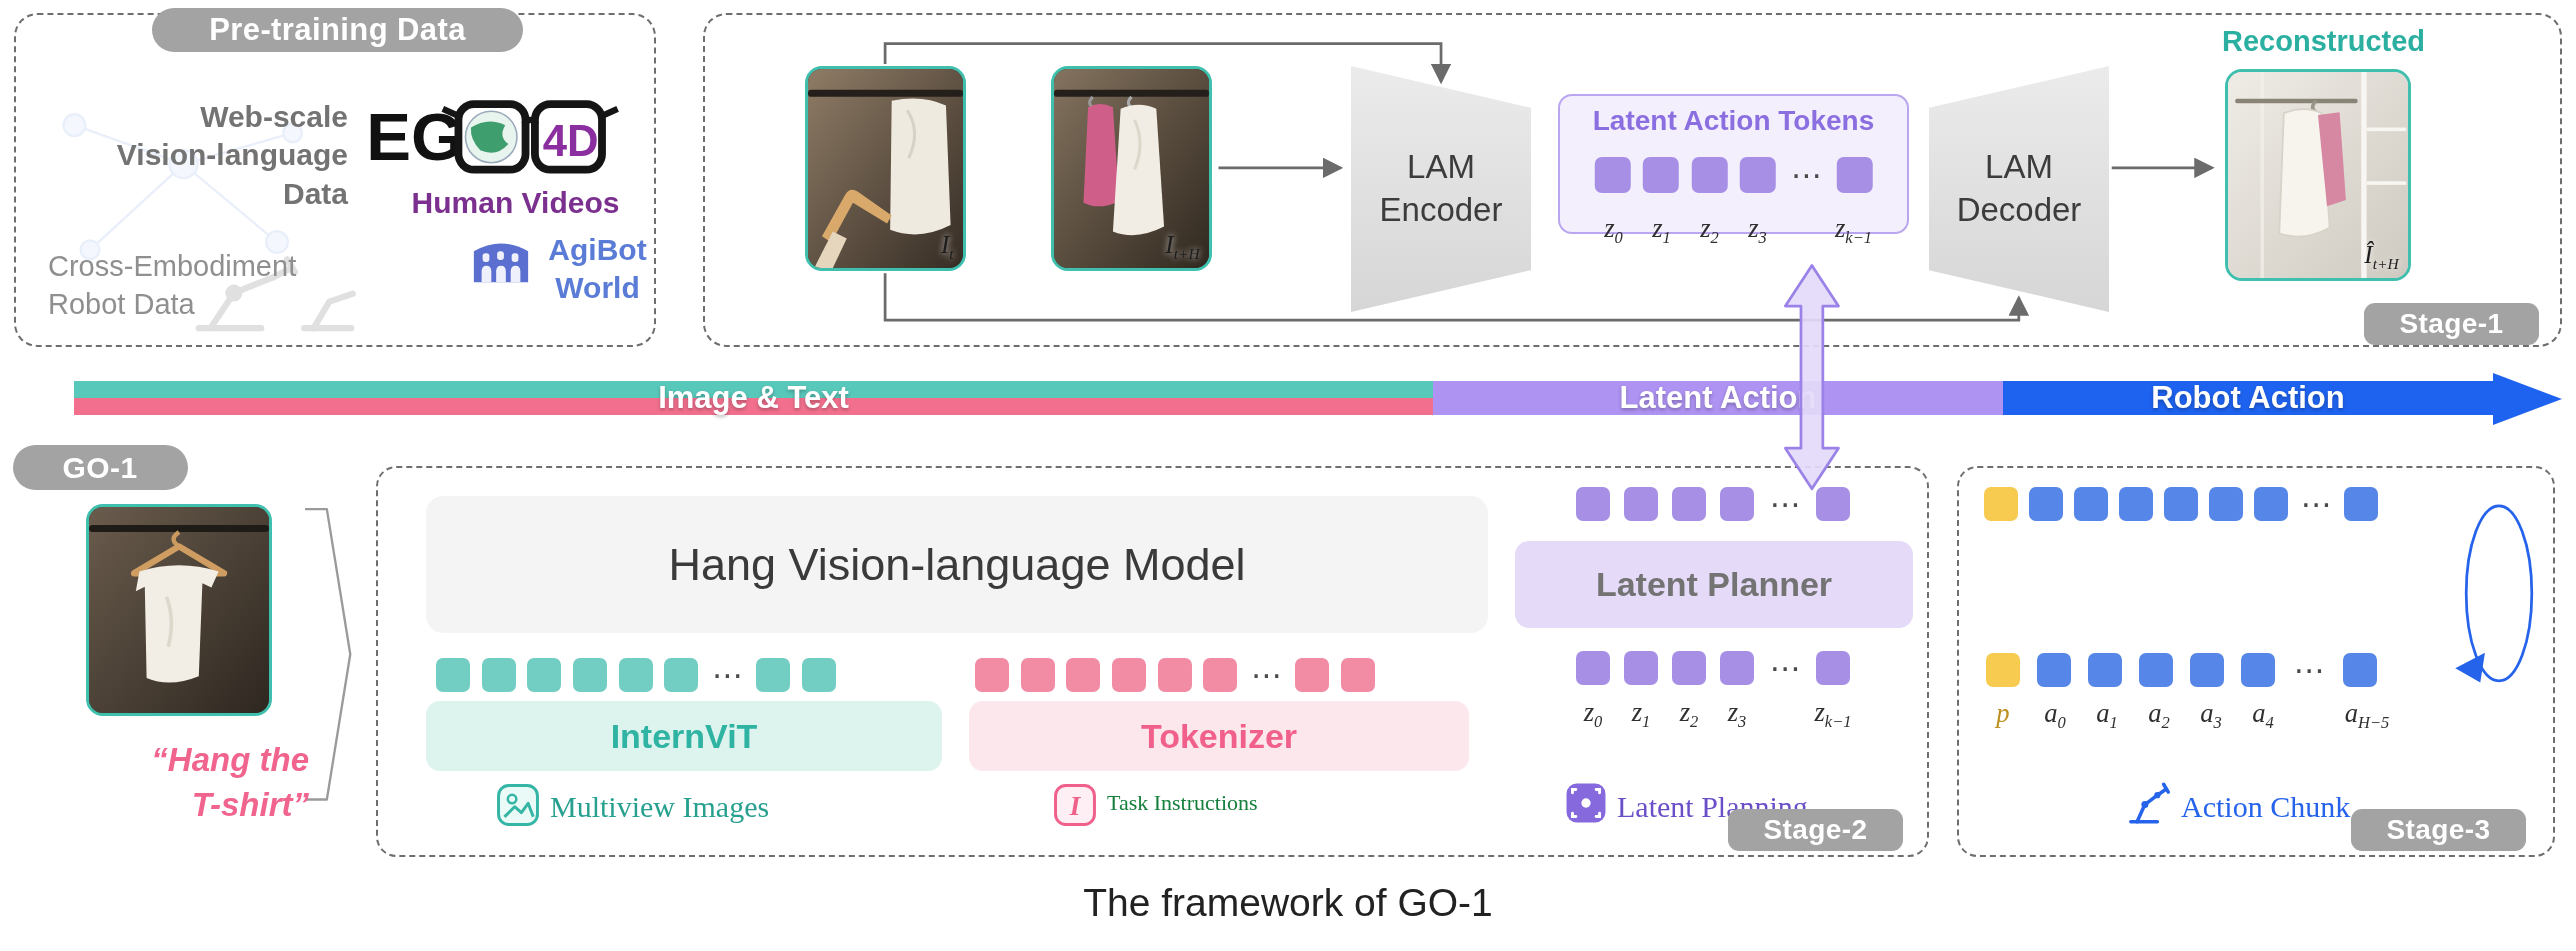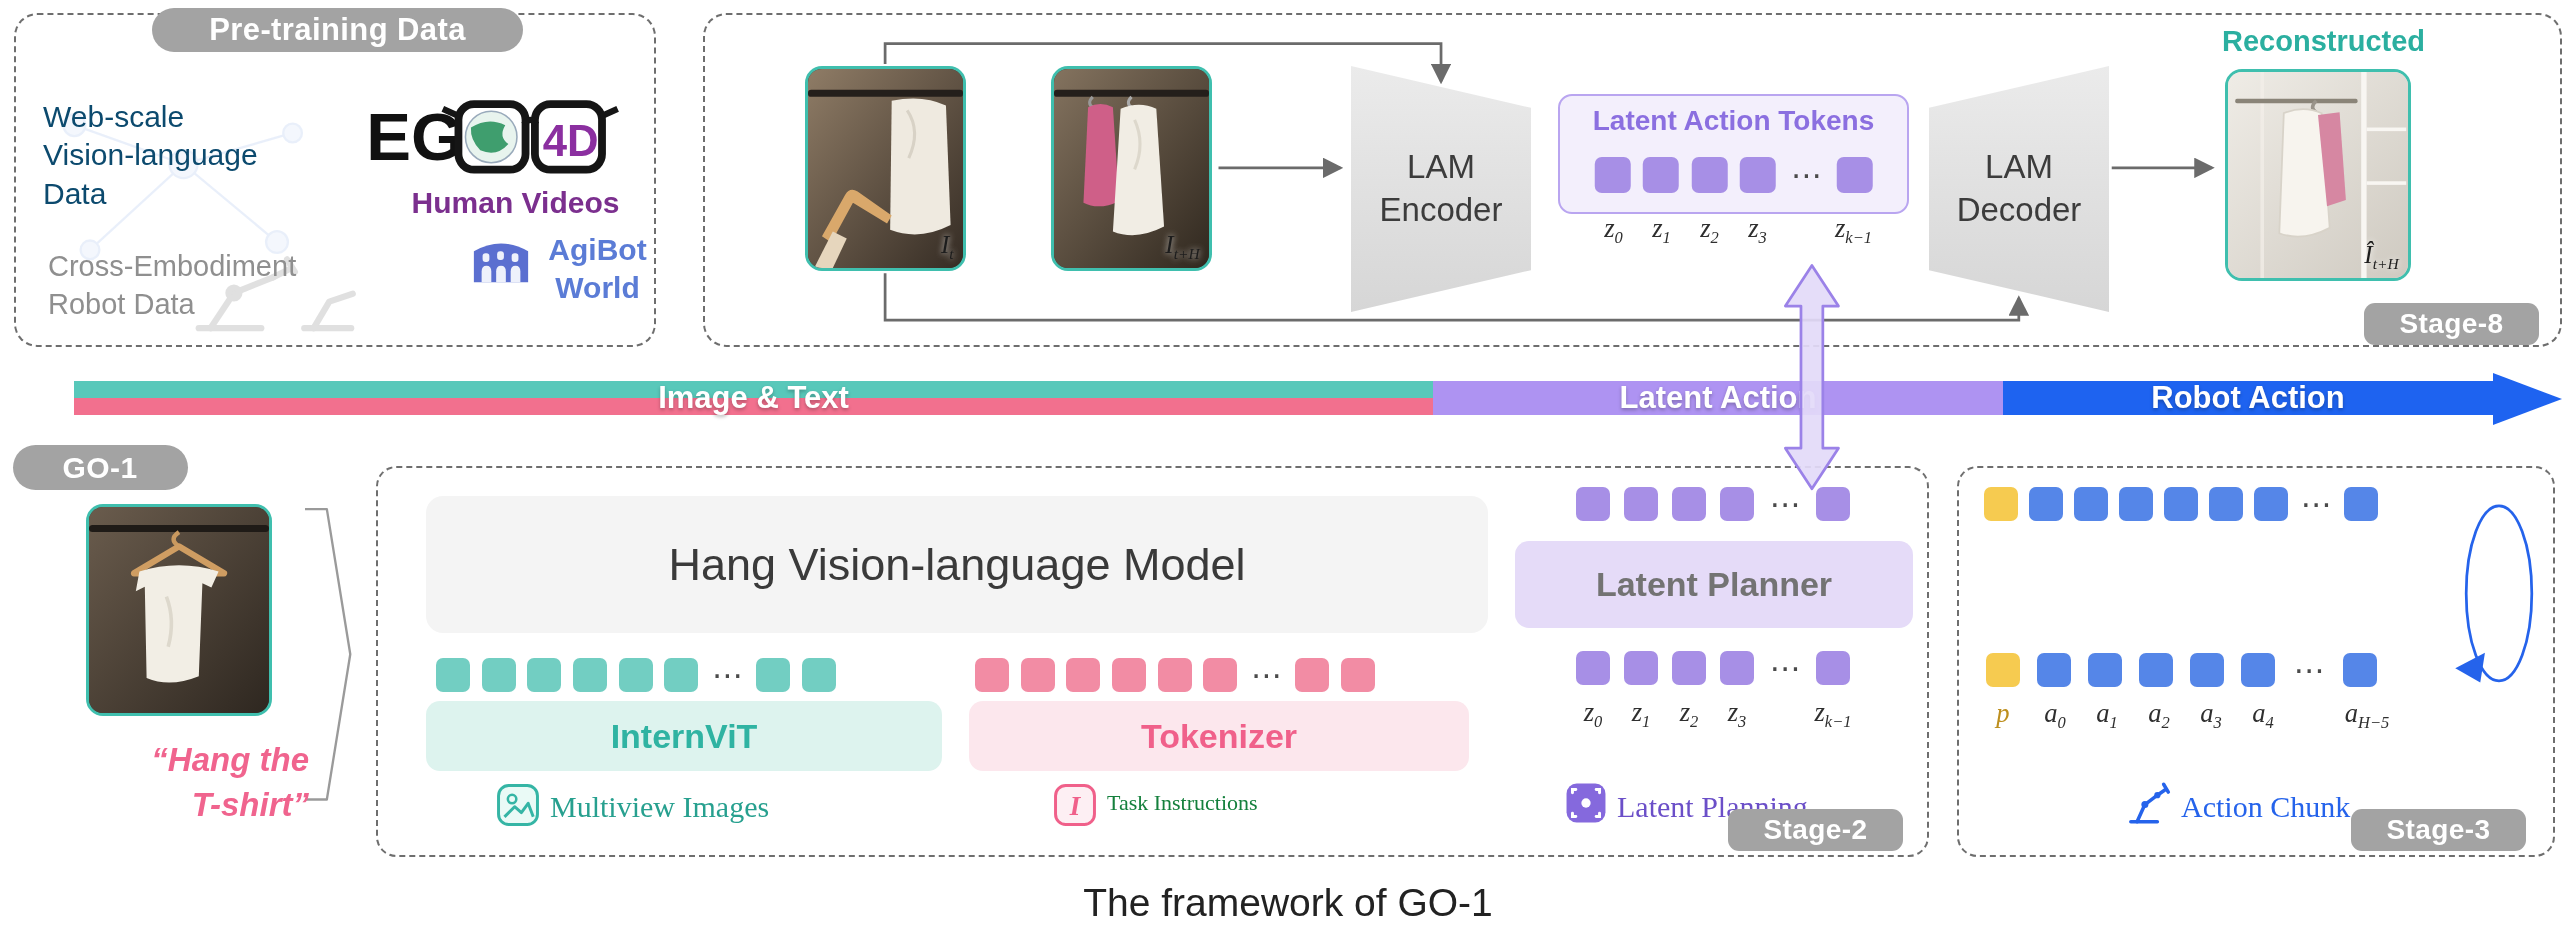--- a/index.html
+++ b/index.html
@@ -53,21 +53,21 @@
       <circle cx="40" cy="40" r="14"></circle>
         <circle cx="320" cy="50" r="12"></circle>
         <circle cx="180" cy="90" r="18"></circle>
       <circle cx="60" cy="200" r="12"></circle>
         <circle cx="300" cy="190" r="14"></circle>
     </g>
   </svg>
 
   <div class="pill" style="left:152px;top:7.8px;width:371px;height:44px;border-radius:23.4px;font-size:31px">Pre-training Data</div>
 
-  <div class="abs preline" style="left:43px;top:98px;width:305px;text-align:left;color:#0c4a6e;font-weight:normal;font-size:30px;line-height:1.28">Web-scale
+  <div class="abs preline" style="left:43px;top:98px;width:305px;text-align:right;color:#737373;font-weight:bold;font-size:30px;line-height:1.28">Web-scale
 Vision-language
 Data</div>
 
   <svg class="abs" style="left:366px;top:87px;width:291px;height:103px" viewBox="0 0 372 132">
     <text x="0" y="94" font-size="86" font-weight="bold" fill="#111" font-family="Liberation Sans,sans-serif">EG</text>
     <circle cx="160" cy="64" r="33" fill="#e8f4ee" stroke="#9ab" stroke-width="2"></circle>
     <path d="M134 52 q22 -14 44 -3 q-9 15 4 24 q-15 17 -36 8 q-13 -13 -12 -29 z" fill="#3f9e6e"></path>
     <rect x="118" y="22" width="86" height="84" rx="20" fill="none" stroke="#151515" stroke-width="10"></rect>
     <rect x="216" y="22" width="86" height="84" rx="20" fill="none" stroke="#151515" stroke-width="10"></rect>
     <path d="M202 48 q8 -12 16 0" stroke="#151515" stroke-width="8" fill="none"></path>
@@ -141,21 +141,21 @@
       <path d="M100 35 q-8 8 0 13" stroke="#aaa" stroke-width="4" fill="none"></path>
       <path d="M86 50 q24 -10 46 0 l10 148 q-36 18 -66 6 z" fill="#f1ede4"></path>
       <path d="M104 64 q14 30 0 62" stroke="#ddd8cc" stroke-width="4" fill="none"></path>
     </svg>
     <span class="imglbl"><i>I</i><sub>t+H</sub></span>
   </div>
 
   <div class="trap" style="left:1351px;top:66px;width:180px;height:246px;clip-path:polygon(0 0,100% 17%,100% 83%,0 100%)">LAM
 Encoder</div>
 
-  <div class="abs" style="left:1558px;top:94px;width:351px;height:120px;background:#f3effc;border:2.3px solid #b9a5f0;border-radius:14px">
+  <div class="abs" style="left:1558px;top:94px;width:351px;height:140px;background:#f3effc;border:2.3px solid #b9a5f0;border-radius:14px">
     <div class="abs" style="left:0;top:9.4px;width:100%;text-align:center;color:#8b6fe0;font-weight:bold;font-size:28px">Latent Action Tokens</div>
     <div class="trow" style="left: 50%; top: 61px; transform: translateX(-50%); gap: 12.5px;">
         <span class="sq" style="height: 36px; width: 36px; background: rgb(167, 143, 230);"></span>
         <span class="sq" style="height: 36px; width: 36px; background: rgb(167, 143, 230);"></span>
         <span class="sq" style="height: 36px; width: 36px; background: rgb(167, 143, 230);"></span>
         <span class="sq" style="height: 36px; width: 36px; background: rgb(167, 143, 230);"></span>
         <span class="dots" style="width: 36px;">⋯</span>
         <span class="sq" style="height: 36px; width: 36px; background: rgb(167, 143, 230);"></span>
       </div>
     <div class="lrow" style="left:50%;top:117px;transform:translateX(-50%)">
@@ -187,21 +187,21 @@
       <rect x="8" y="30" width="136" height="5" rx="2" fill="#8a8478"></rect>
       <rect x="154" y="62" width="44" height="4" fill="#f8f6f2"></rect>
       <rect x="154" y="122" width="44" height="4" fill="#f8f6f2"></rect>
       <path d="M98 32 q-8 8 0 13" stroke="#9a948a" stroke-width="4" fill="none"></path>
       <path d="M62 46 q22 -9 42 0 l9 128 q-30 16 -56 6 z" fill="#f7f4ee" stroke="#d8d3c9" stroke-width="2"></path>
       <path d="M100 48 l24 -3 7 98 -21 7 z" fill="#d687a2"></path>
     </svg>
     <span class="imglbl"><i>Î</i><sub>t+H</sub></span>
   </div>
 
-  <div class="pill" style="left:2364px;top:303px;width:175px;height:42px;border-radius:11px;font-size:28px">Stage-8</div>
+  <div class="pill" style="left:2364px;top:303px;width:175px;height:42px;border-radius:11px;font-size:28px">Stage-1</div>
 
   <div class="abs" style="left:74px;top:381px;width:1359px;height:34px">
     <div class="abs" style="left:0;top:0;width:100%;height:17px;background:#58c8ba"></div>
     <div class="abs" style="left:0;top:17px;width:100%;height:17px;background:#f2708e"></div>
     <div class="barlabel">Image &amp; Text</div>
   </div>
   <div class="abs" style="left:1433px;top:381px;width:570px;height:34px;background:#ae93f2">
     <div class="barlabel">Latent Action</div>
   </div>
   <div class="abs" style="left:2003px;top:381px;width:490px;height:34px;background:#1e63f0">

